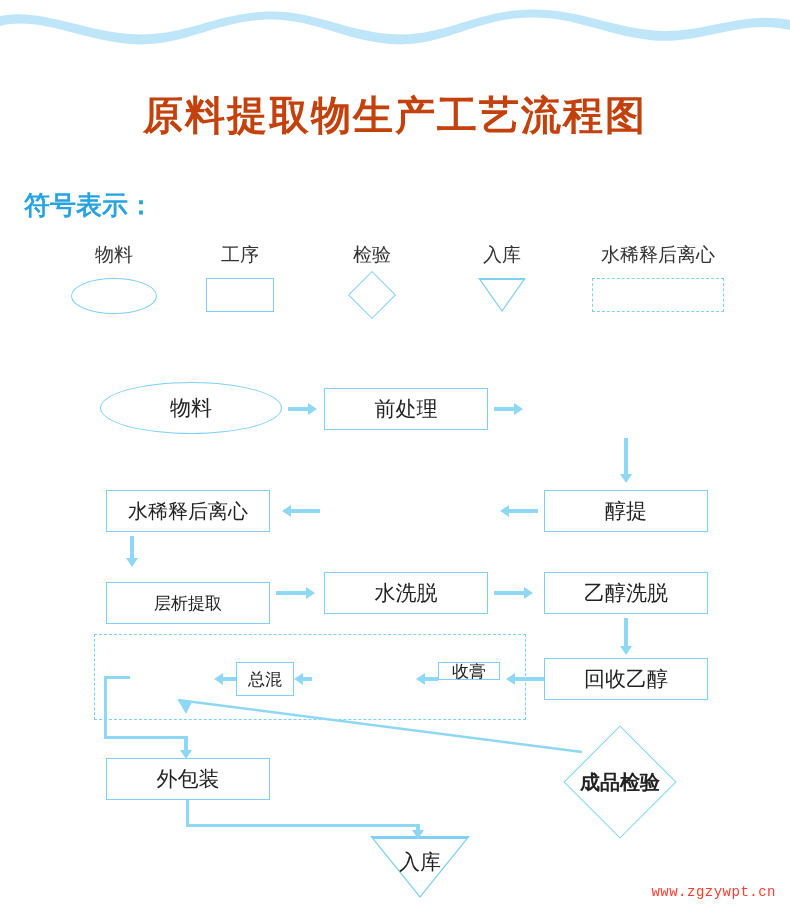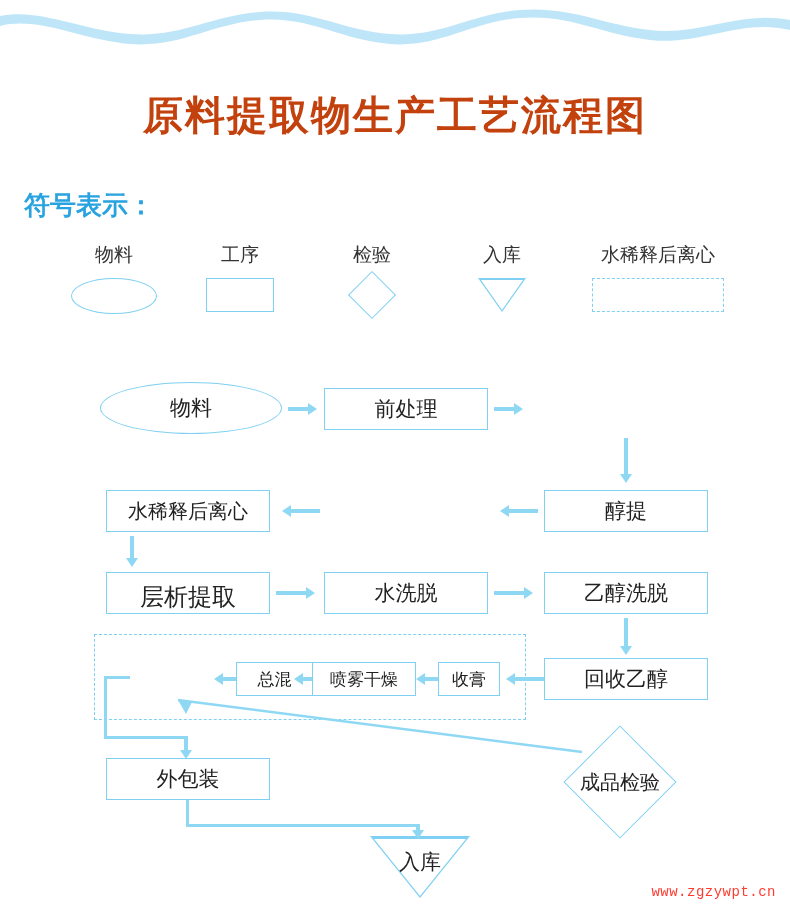--- a/index.html
+++ b/index.html
@@ -73,21 +73,21 @@
   }
   .n-ellipse{border-radius:50%;}
   .n-diamond-wrap{position:absolute;}
   .n-diamond-box{
     position:absolute;left:0;top:0;width:100%;height:100%;
     border:1.5px solid #7fd0f2;transform:rotate(45deg);box-sizing:border-box;
   }
   .n-diamond-text{
     position:absolute;left:0;top:0;width:100%;height:100%;
     display:flex;align-items:center;justify-content:center;
-    white-space:nowrap;color:#222;
+    white-space:nowrap;color:#222;font-weight:bold;
   }
   .n-tri-wrap{position:absolute;}
   .n-tri-shape{
     width:0;height:0;
     border-left:50px solid transparent;border-right:50px solid transparent;
     border-top:62px solid #7fd0f2;position:absolute;left:0;top:0;
   }
   .n-tri-shape:after{
     content:"";position:absolute;left:-46px;top:-59px;
     border-left:46px solid transparent;border-right:46px solid transparent;
@@ -182,45 +182,42 @@
 
   <div class="node" style="left:544px;top:120px;width:164px;height:42px;font-size:21px;">
     <span>醇提</span>
   </div>
 
 
   <div class="node" style="left:106px;top:120px;width:164px;height:42px;font-size:20px;">
     <span>水稀释后离心</span>
   </div>
 
-  <div class="node" style="left:106px;top:202px;width:164px;height:42px;font-size:24px;align-items:flex-end;">
+  <div class="node" style="left:106px;top:212px;width:164px;height:42px;font-size:17px;">
     <span>层析提取</span>
   </div>
 
   <div class="node" style="left:324px;top:202px;width:164px;height:42px;font-size:21px;text-align:right;">
     <span>水洗脱</span>
   </div>
 
   <div class="node" style="left:544px;top:202px;width:164px;height:42px;font-size:21px;">
     <span>乙醇洗脱</span>
   </div>
 
   <div class="node" style="left:544px;top:288px;width:164px;height:42px;font-size:21px;">
     <span>回收乙醇</span>
   </div>
 
-  <div class="node" style="left:438px;top:292px;width:62px;height:34px;font-size:17px;">
+  <div class="node" style="left:438px;top:292px;width:62px;height:18px;font-size:17px;">
     <span>收膏</span>
   </div>
 
-  <div class="node" style="left:312px;top:292px;width:104px;height:34px;font-size:17px;">
-    <span>喷雾干燥</span>
-  </div>
-
-  <div class="node" style="left:236px;top:292px;width:77px;height:34px;font-size:17px;">
+
+  <div class="node" style="left:236px;top:292px;width:58px;height:34px;font-size:17px;">
     <span>总混</span>
   </div>
 
 
   <div class="node" style="left:106px;top:388px;width:164px;height:42px;font-size:21px;">
     <span>外包装</span>
   </div>
 
   <div class="n-diamond-wrap" style="left:580px;top:372px;width:80px;height:80px;">
     <div class="n-diamond-box"></div>

